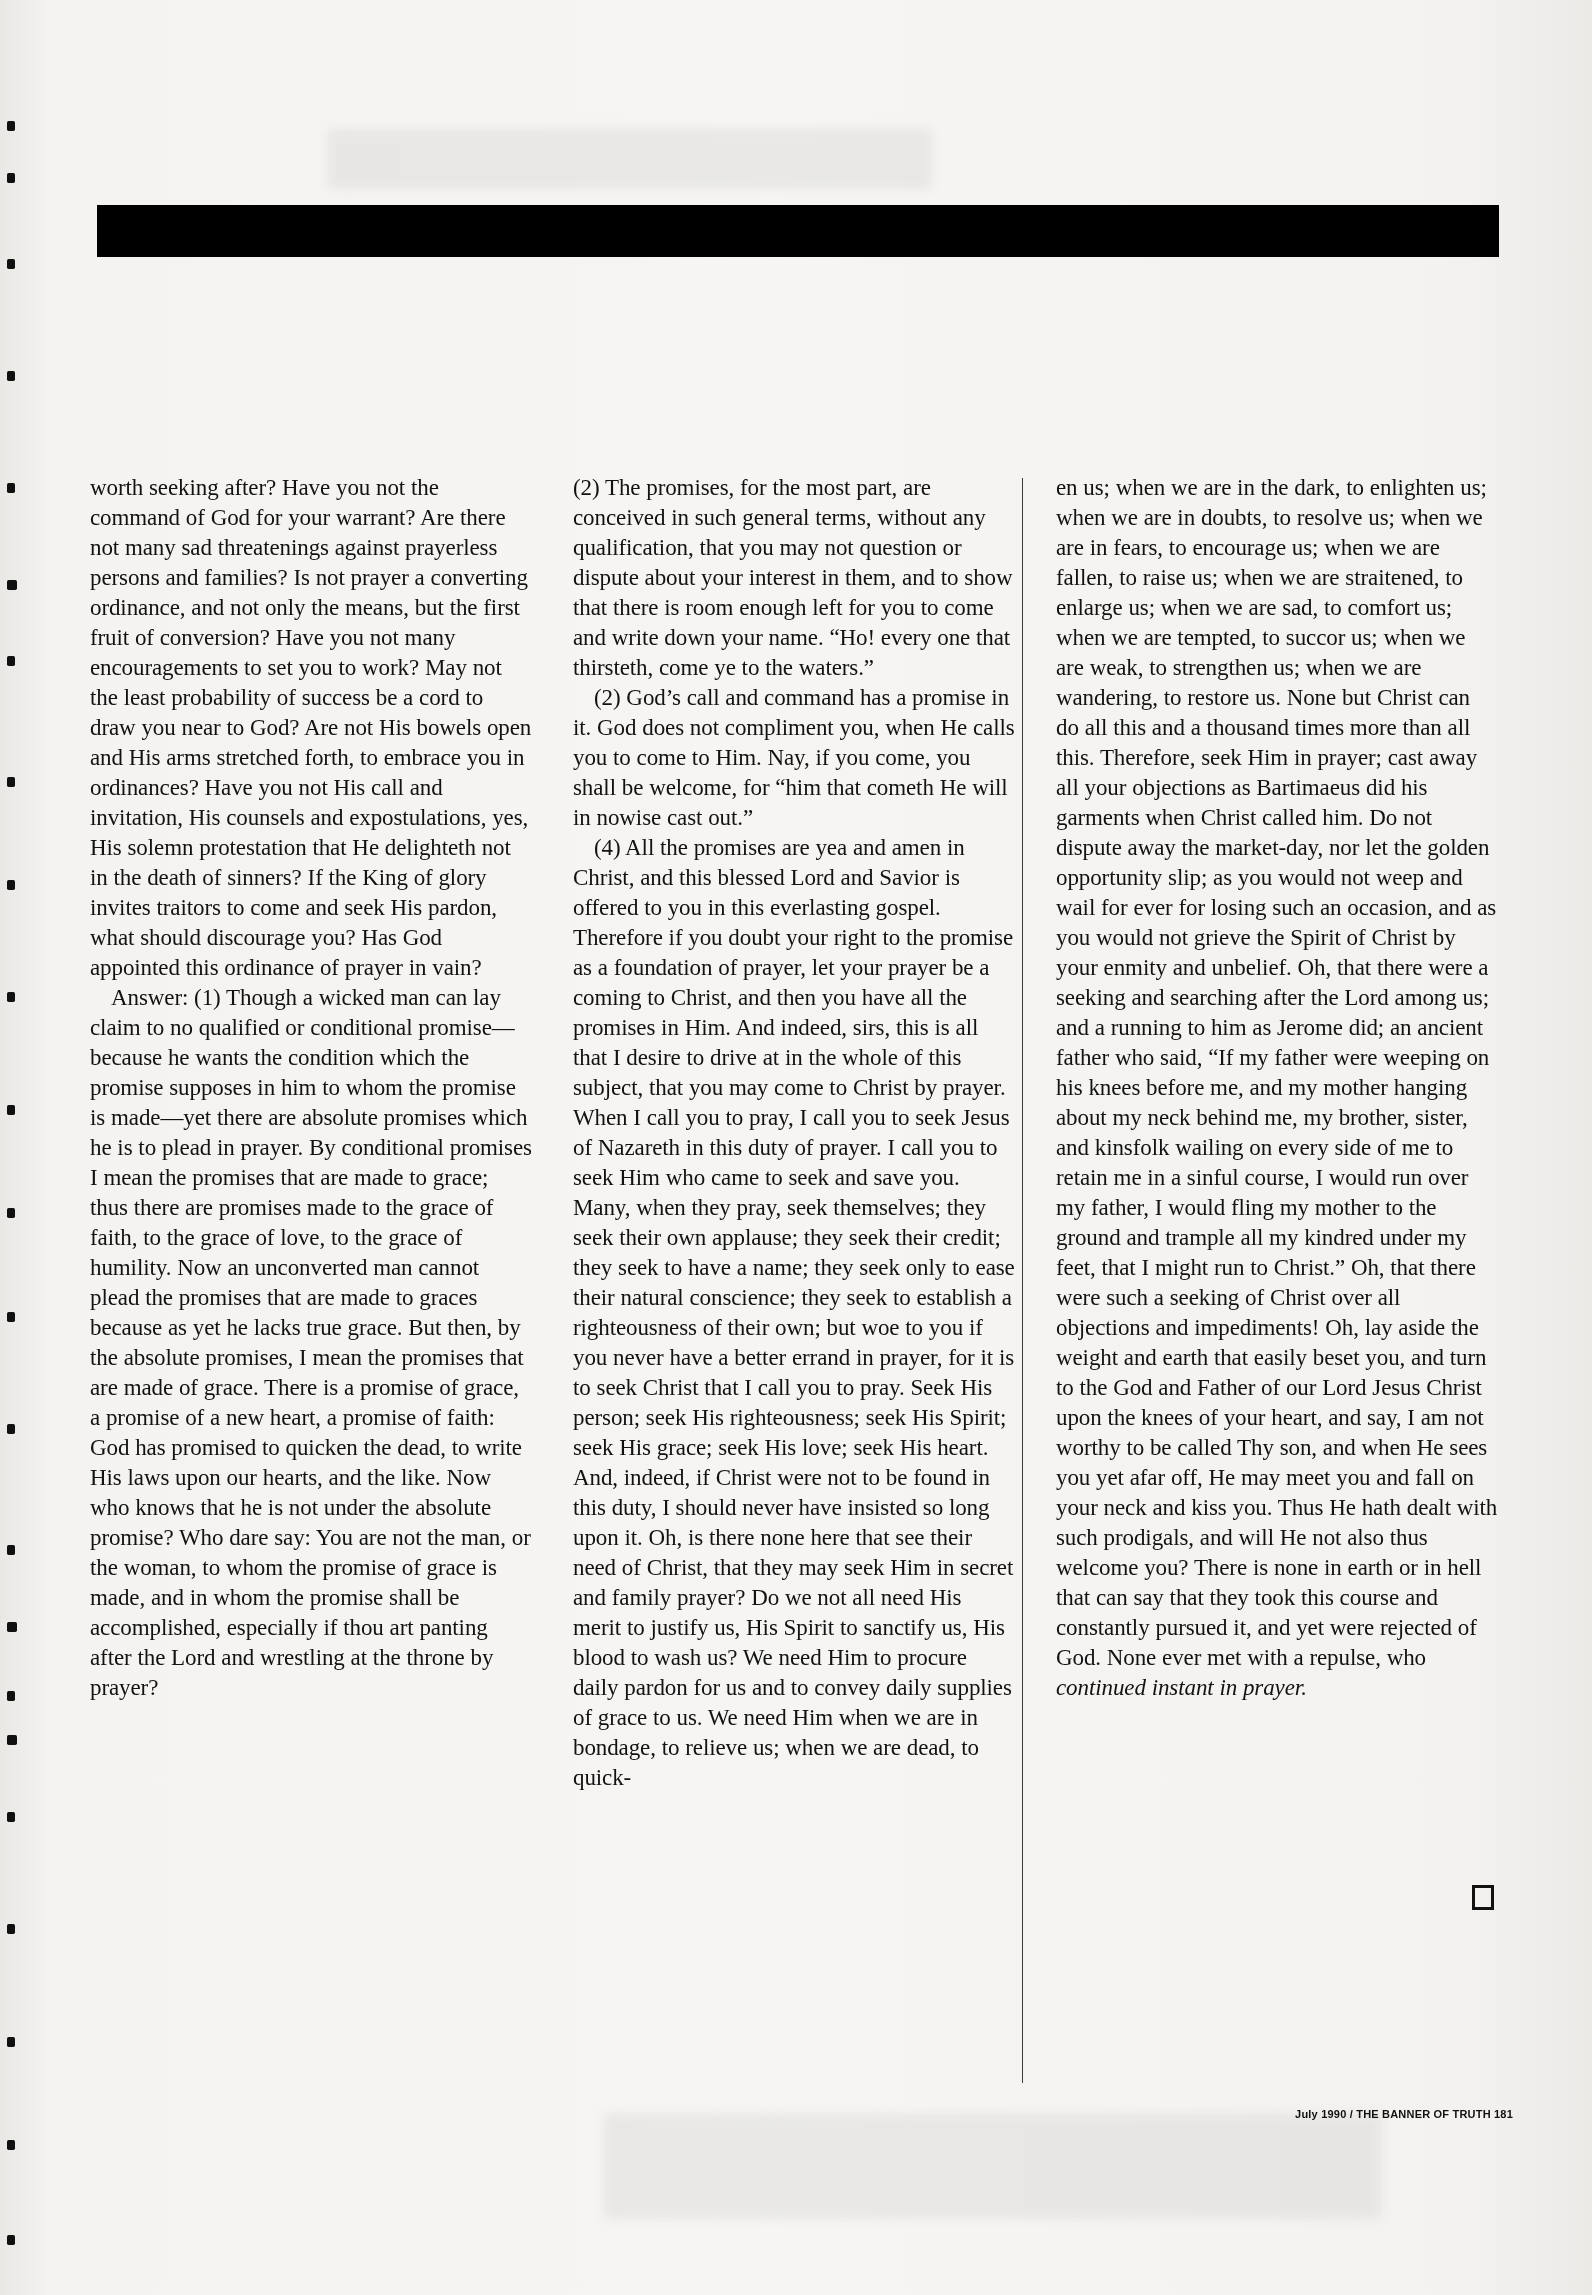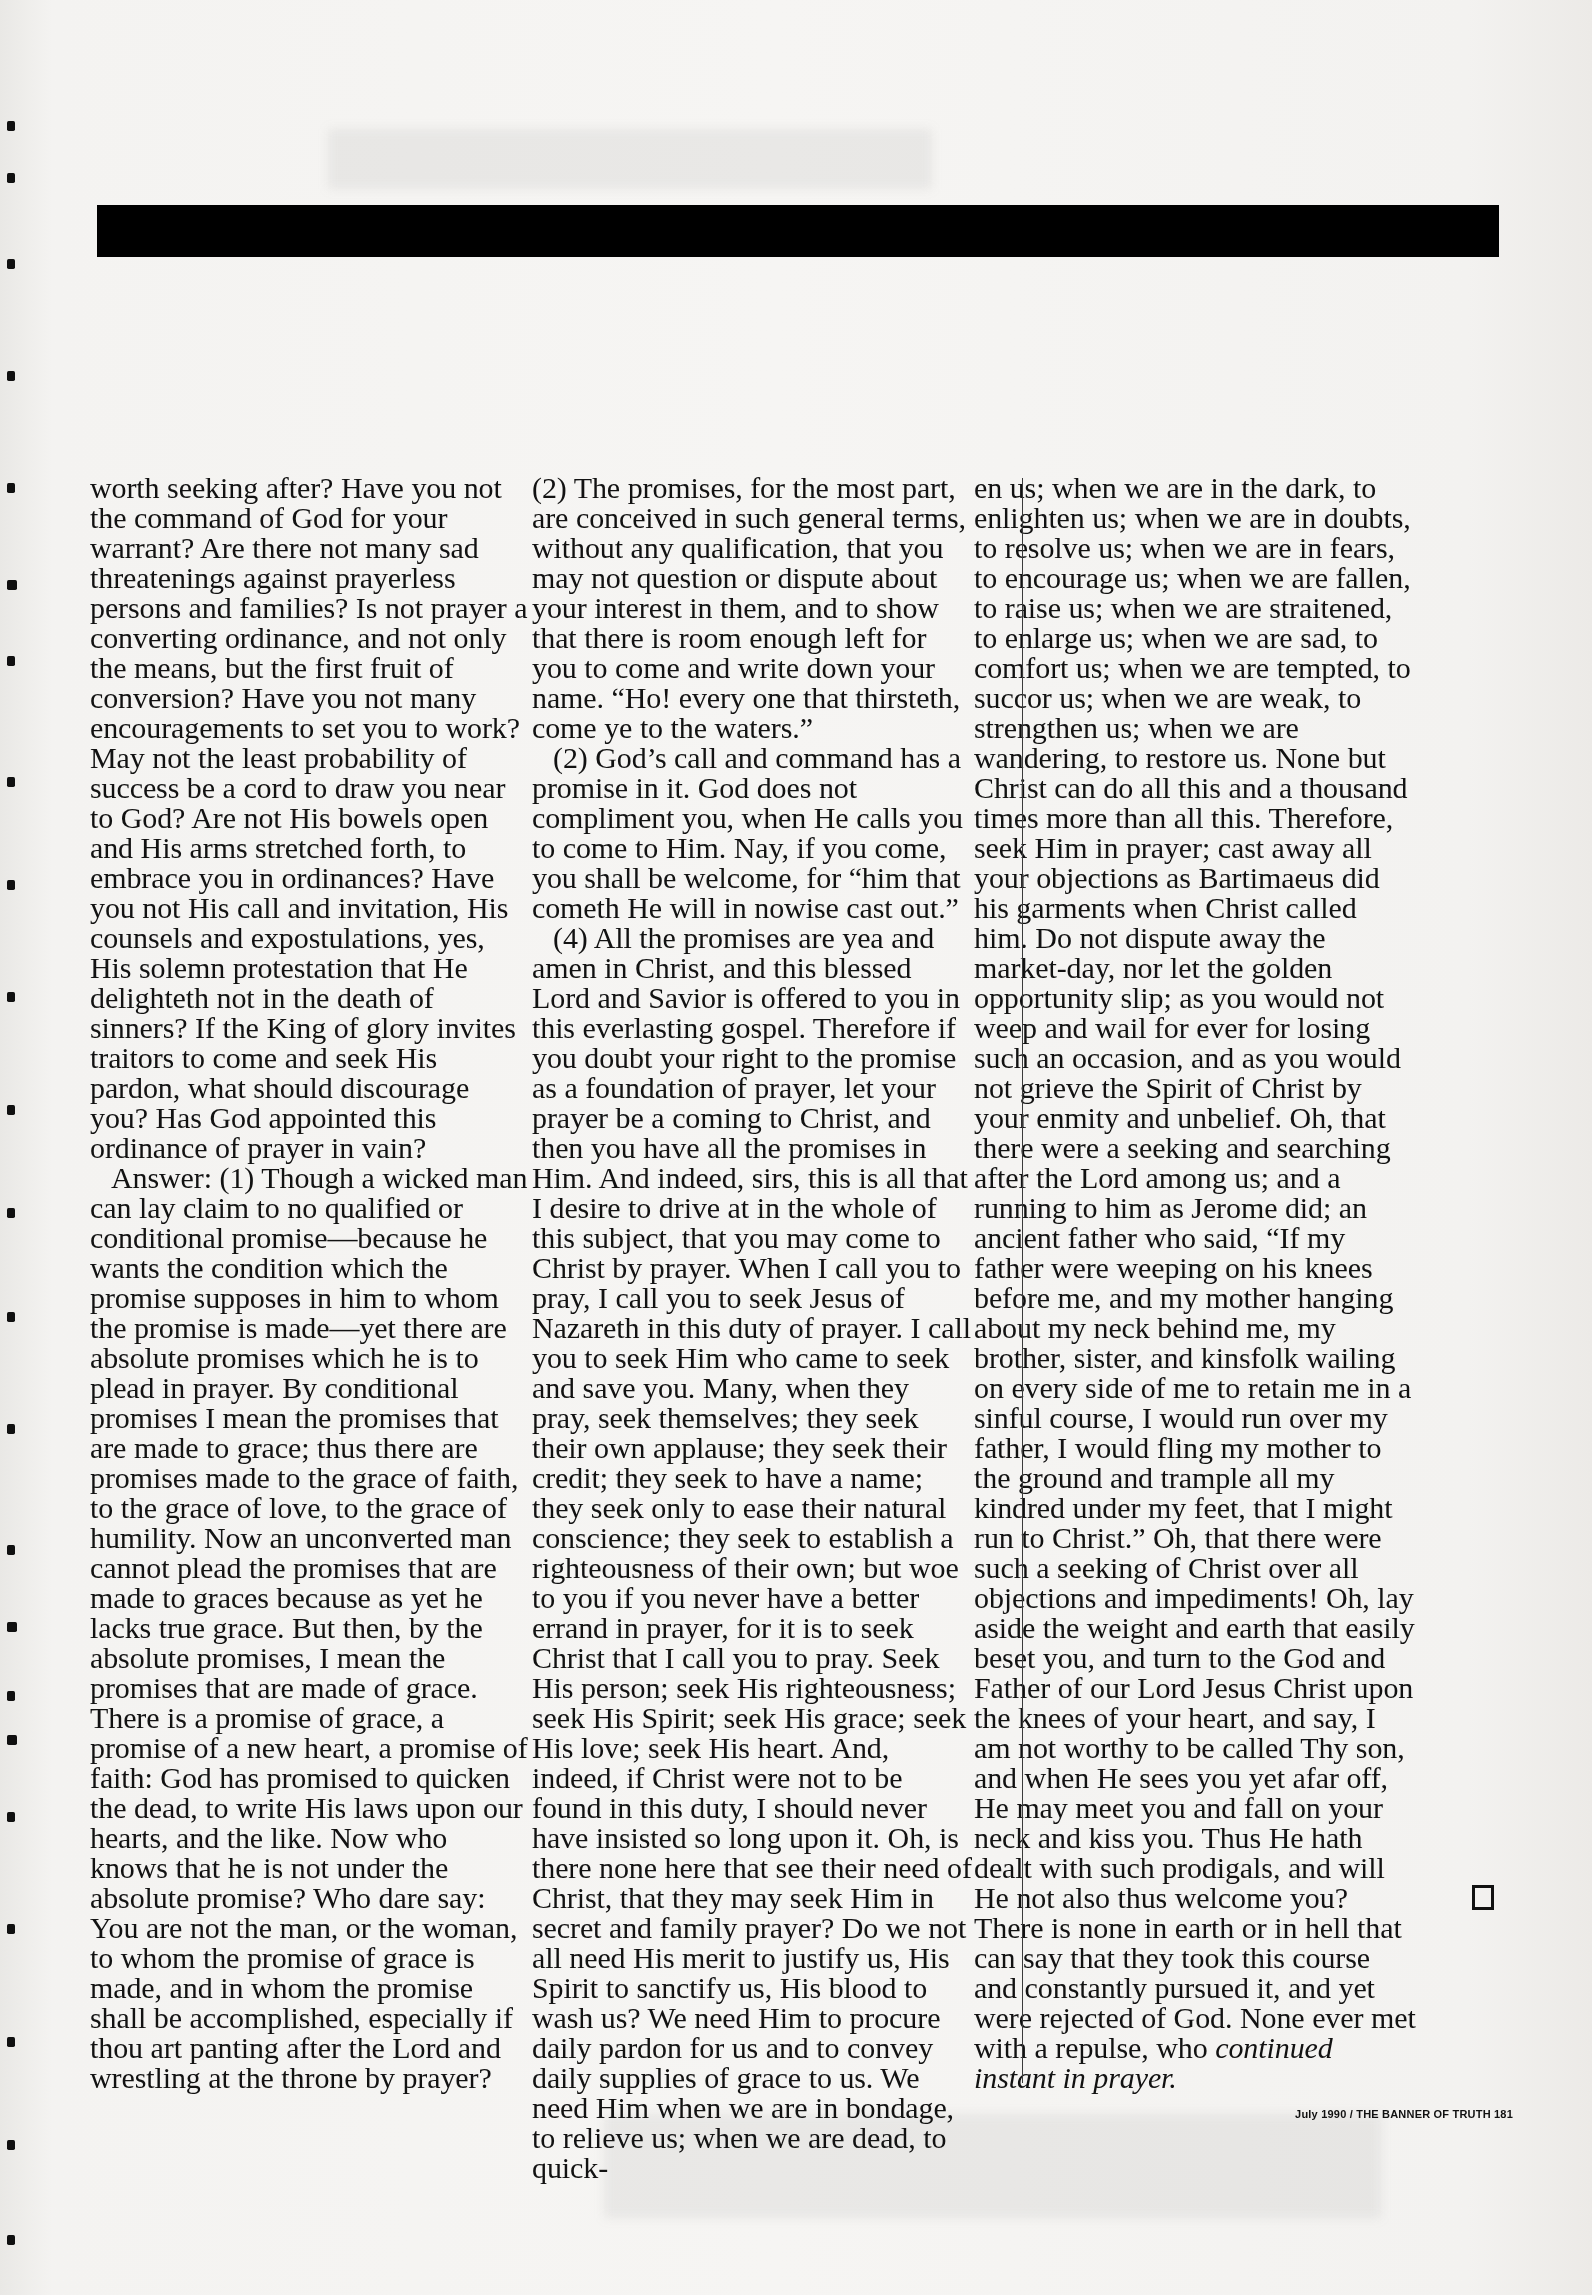--- a/index.html
+++ b/index.html
@@ -56,33 +56,34 @@
   .columns {
     display: flex;
     flex-direction: row;
     align-items: flex-start;
   }
   .col {
     width: 442px;
     position: relative;
   }
   .col + .col {
+    margin-left: 41px;
     padding-left: 0;
   }
   .rule {
     position: absolute;
     top: 5.2px;
     width: 0.9px;
     height: 1605px;
     background: #3a3a3a;
   }
   .rule.r1 { left: 932px; }
 
   p.para {
-    font-size: 30px;
+    font-size: 23px;
     line-height: 30px;
     margin: 0;
     text-align: left;
     color: #121212;
     letter-spacing: -0.1px;
     word-spacing: 0.2px;
   }
   p.para + p.para {
     text-indent: 21px;
   }

